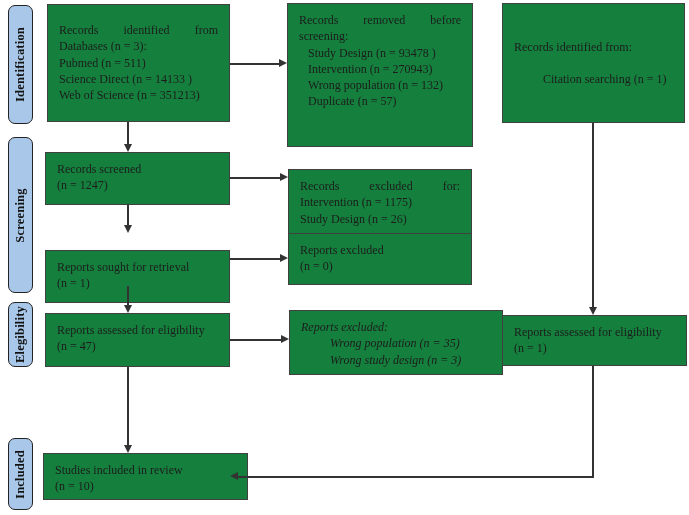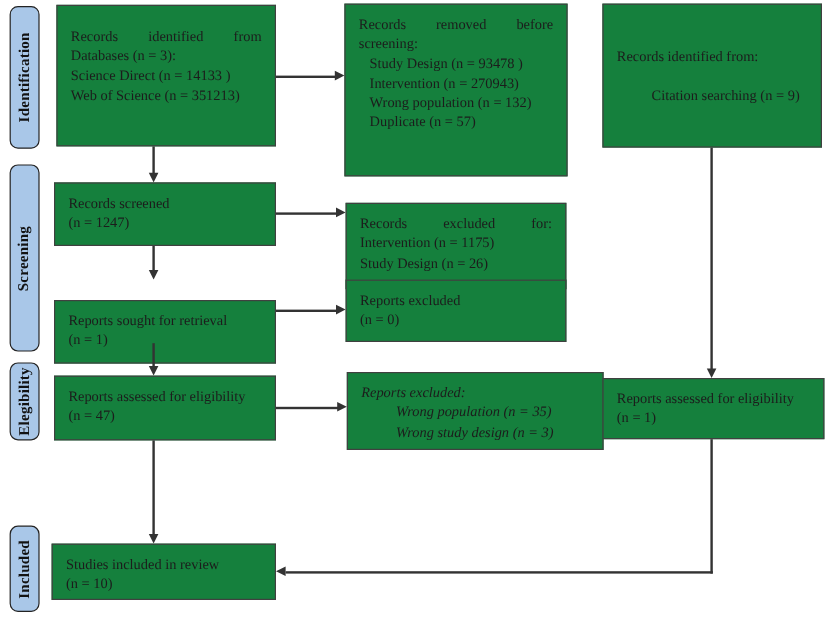--- a/index.html
+++ b/index.html
@@ -54,40 +54,41 @@
   <div class="stage" style="top:302px;height:65px;">
       <span>Elegibility</span>
     </div>
   <div class="stage" style="top:438px;height:72px;">
       <span>Included</span>
     </div>
 
   <div class="box" style="left:47px;top:4px;width:183px;height:118px;padding-top:17px;">
     <div class="ln j">Records identified from</div>
     <div class="ln">Databases (n = 3):</div>
+    <div class="ln">Pubmed (n = 511)</div>
     <div class="ln">Science Direct (n = 14133 )</div>
     <div class="ln">Web of Science (n = 351213)</div>
   </div>
 
   <div class="box" style="left:45px;top:152px;width:185px;height:53px;">
     <div class="ln">Records screened</div>
     <div class="ln">(n = 1247)</div>
   </div>
 
   <div class="box" style="left:45px;top:233px;width:185px;height:53px;margin-top:17px;">
     <div class="ln">Reports sought for retrieval</div>
     <div class="ln">(n = 1)</div>
   </div>
 
   <div class="box" style="left:45px;top:313px;width:185px;height:54px;">
     <div class="ln">Reports assessed for eligibility</div>
     <div class="ln">(n = 47)</div>
   </div>
 
-  <div class="box" style="left:43px;top:453px;width:187px;height:47px;">
+  <div class="box" style="left:43px;top:453px;width:205px;height:47px;">
     <div class="ln">Studies included in review</div>
     <div class="ln">(n = 10)</div>
   </div>
 
   <div class="box" style="left:287px;top:3px;width:186px;height:144px;">
     <div class="ln j">Records removed before</div>
     <div class="ln">screening:</div>
     <div class="ln i1">Study Design (n = 93478 )</div>
     <div class="ln i1">Intervention (n = 270943)</div>
     <div class="ln i1">Wrong population (n = 132)</div>
@@ -106,21 +107,21 @@
   </div>
 
   <div class="box" style="left:289px;top:310px;width:214px;height:65px;font-style:italic;">
     <div class="ln">Reports excluded:</div>
     <div class="ln i2">Wrong population (n = 35)</div>
     <div class="ln i2">Wrong study design (n = 3)</div>
   </div>
 
   <div class="box vcenter" style="left:502px;top:3px;width:183px;height:120px;">
     <div class="ln">Records identified from:</div>
-    <div class="ln i2">Citation searching (n = 9)</div>
+    <div class="ln i2">Citation searching (n = 1)</div>
   </div>
 
   <div class="box" style="left:502px;top:315px;width:185px;height:51px;">
     <div class="ln">Reports assessed for eligibility</div>
     <div class="ln">(n = 1)</div>
   </div>
 
   <div class="hline" style="left:230px;top:63px;width:50px;"></div>
   <div class="head-right" style="left:279px;top:58.5px;"></div>
 

